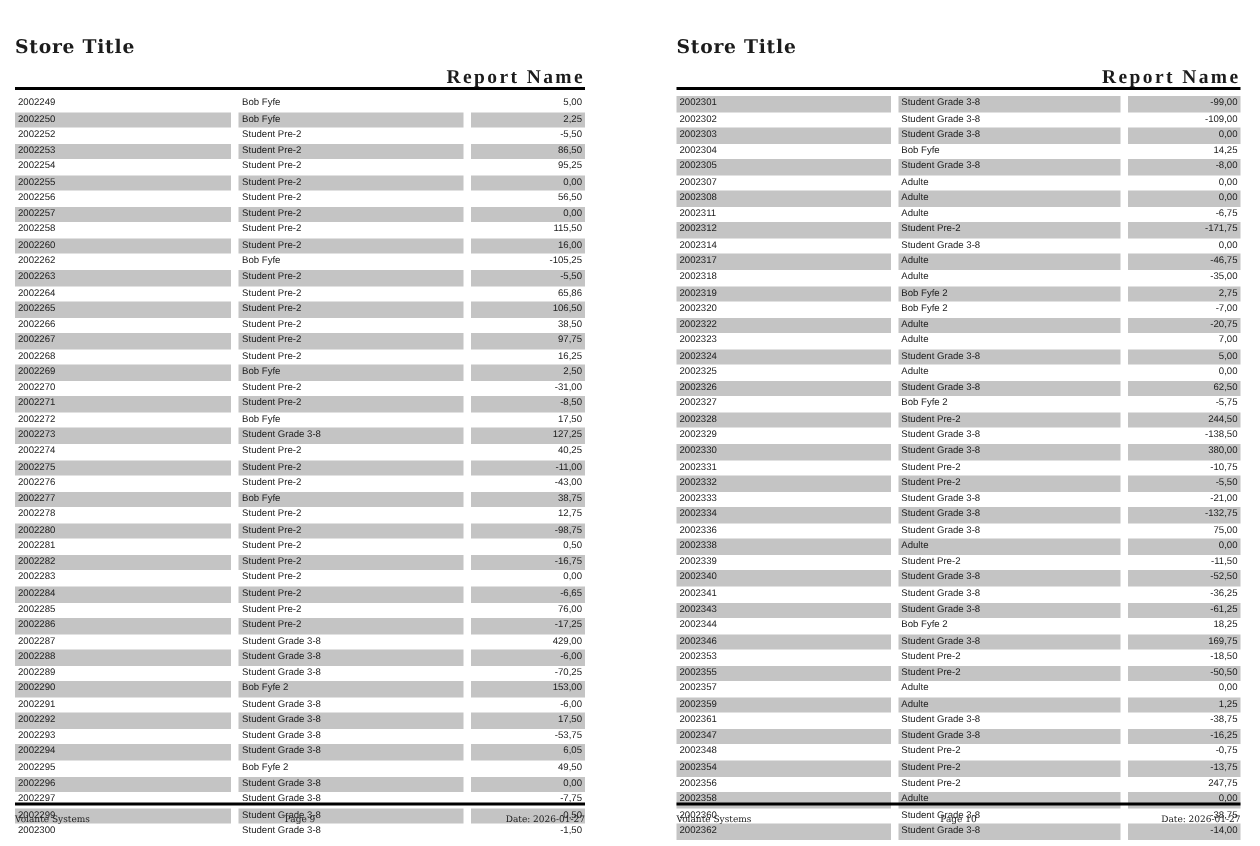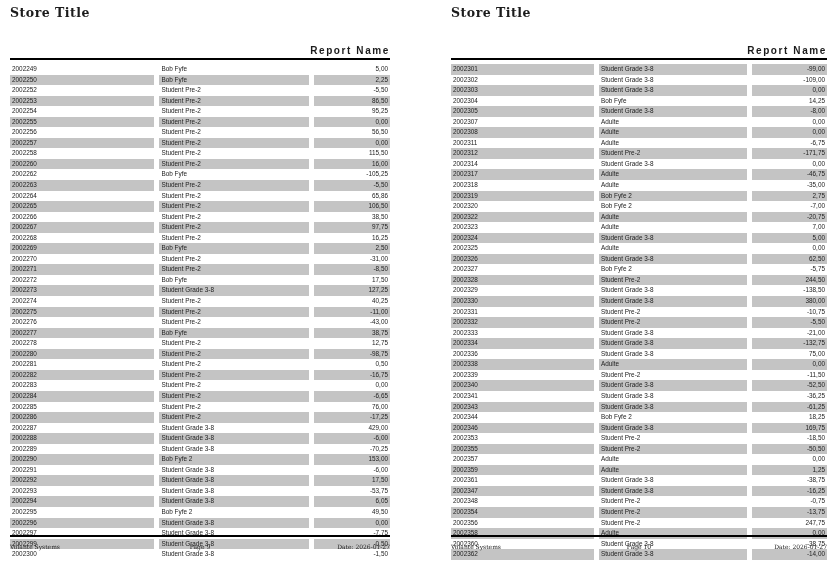--- a/index.html
+++ b/index.html
@@ -12,33 +12,33 @@
     overflow:hidden;
   }
   .page {
     position:absolute; top:0; width:420px; height:564px;
     box-sizing:border-box; background:#ffffff;
   }
   .page.left  { left:0;  padding:6px 30px 0 10px; }
   .page.right { left:420px; padding:6px 13px 0 31px; }
 
   .page-header {
-    display:flex; justify-content:space-between; align-items:flex-start;
+    display:flex; justify-content:space-between; align-items:center;
     border-bottom:2.5px solid #000;
     padding-bottom:3px;
     gap:38px;
   }
   .store-title {
     font-family:"DejaVu Serif", serif;
     font-weight:bold; font-size:12.5px; letter-spacing:0.5px;
     line-height:13px;
   }
   .report-name {
-    font-family:Liberation Sans, sans-serif;
-    font-weight:bold; font-size:10px; letter-spacing:1.6px;
+    font-family:Liberation Serif, serif;
+    font-weight:bold; font-size:13px; letter-spacing:1.6px;
     line-height:9px;
     margin-top:40px;
   }
 
   .table-body { margin-top:4px; }
   .row {
     display:flex; align-items:center;
     height:10.55px;
     font-size:6.4px;
     line-height:10.55px;

